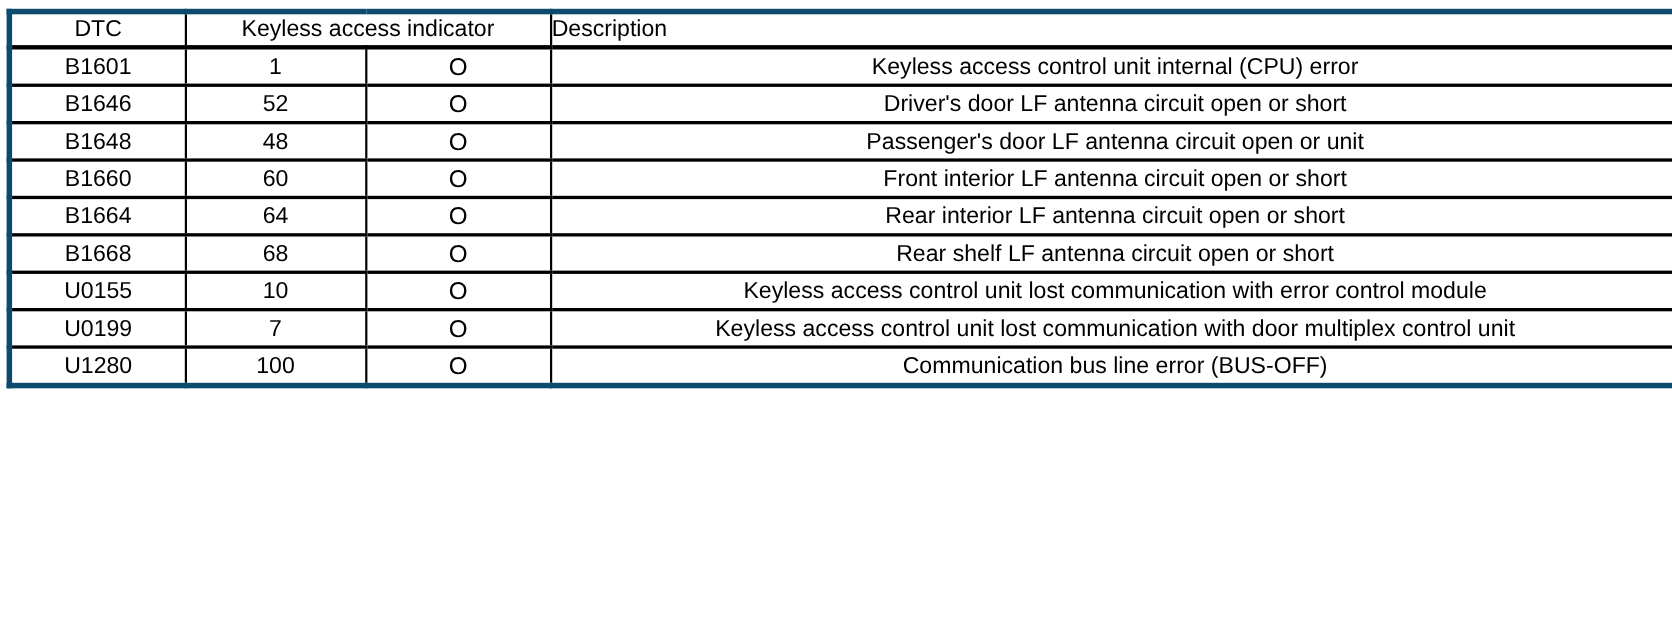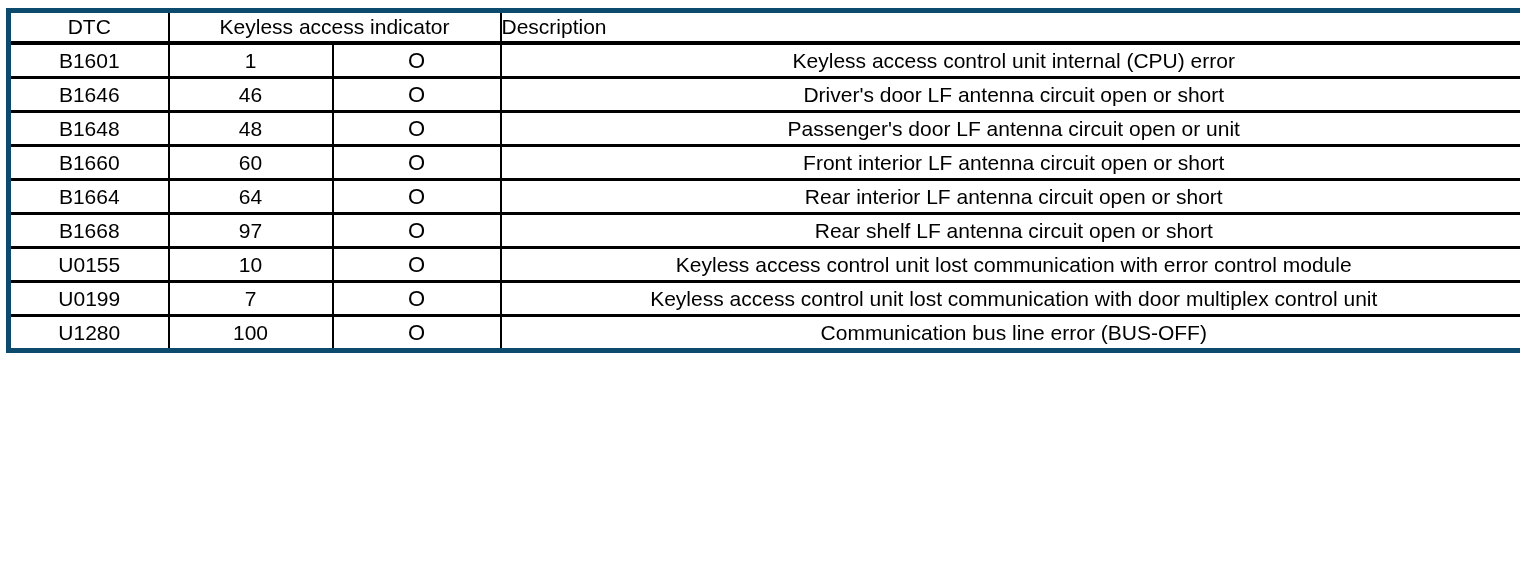--- a/index.html
+++ b/index.html
@@ -74,21 +74,21 @@
     <td class="c-dtc">B1601</td>
     <td class="c-num">1</td>
     <td class="c-sym">O</td>
     <td class="c-desc">Keyless access control unit internal (CPU) error</td>
   </tr>
 
 
 
   <tr>
     <td class="c-dtc">B1646</td>
-    <td class="c-num">46</td>
+    <td class="c-num">52</td>
     <td class="c-sym">O</td>
     <td class="c-desc">Driver's door LF antenna circuit open or short</td>
   </tr>
 
   <tr>
     <td class="c-dtc">B1648</td>
     <td class="c-num">48</td>
     <td class="c-sym">O</td>
     <td class="c-desc">Passenger's door LF antenna circuit open or unit</td>
   </tr>
@@ -103,21 +103,21 @@
 
   <tr>
     <td class="c-dtc">B1664</td>
     <td class="c-num">64</td>
     <td class="c-sym">O</td>
     <td class="c-desc">Rear interior LF antenna circuit open or short</td>
   </tr>
 
   <tr>
     <td class="c-dtc">B1668</td>
-    <td class="c-num">97</td>
+    <td class="c-num">68</td>
     <td class="c-sym">O</td>
     <td class="c-desc">Rear shelf LF antenna circuit open or short</td>
   </tr>
 
   <tr>
     <td class="c-dtc">U0155</td>
     <td class="c-num">10</td>
     <td class="c-sym">O</td>
     <td class="c-desc">Keyless access control unit lost communication with error control module</td>
   </tr>

